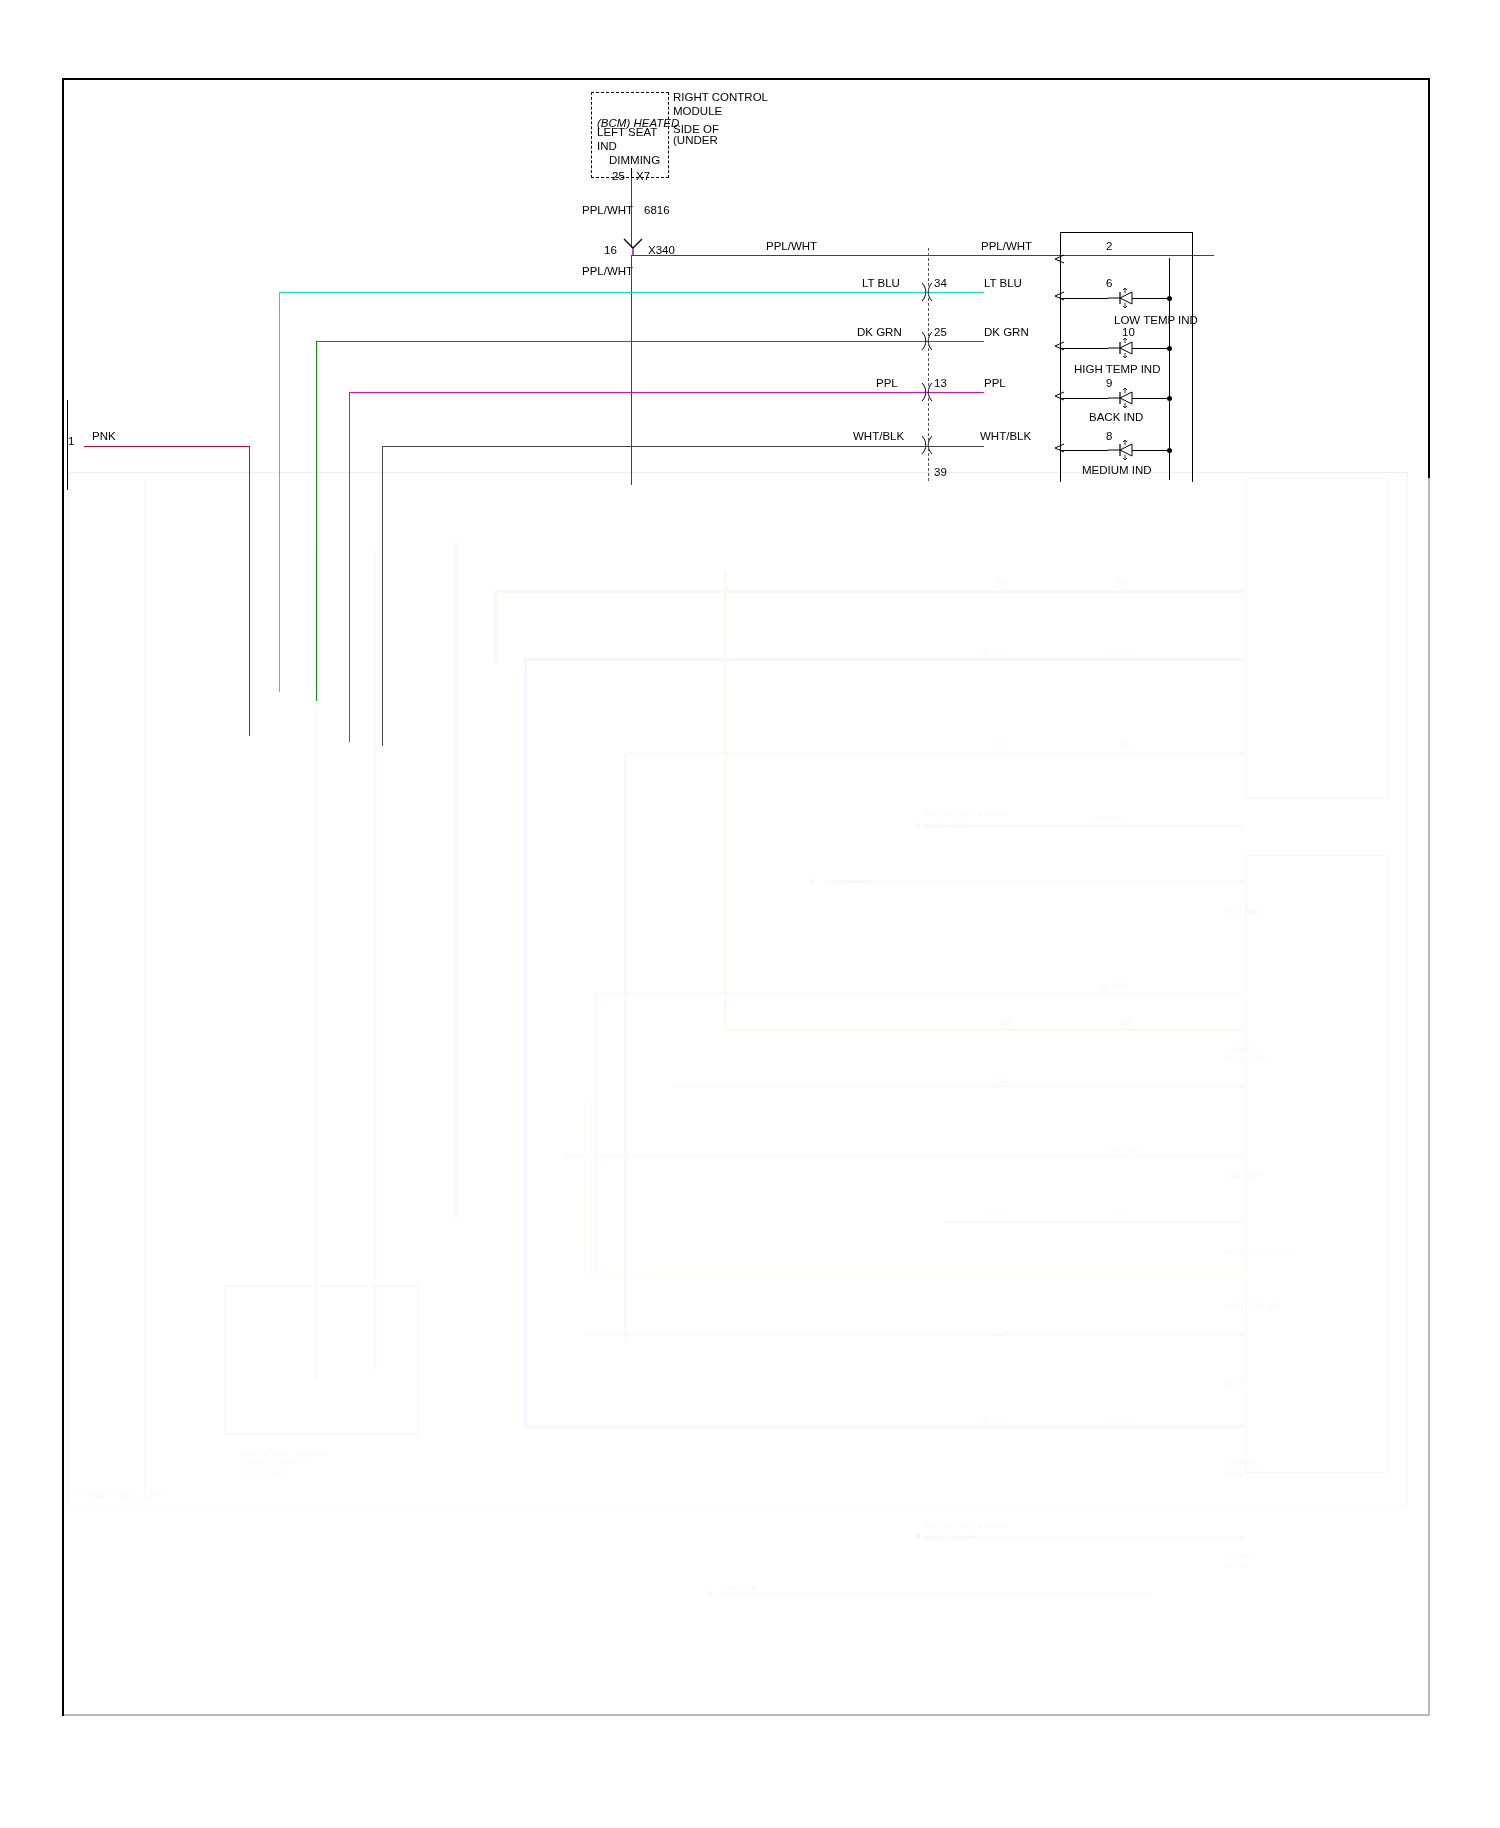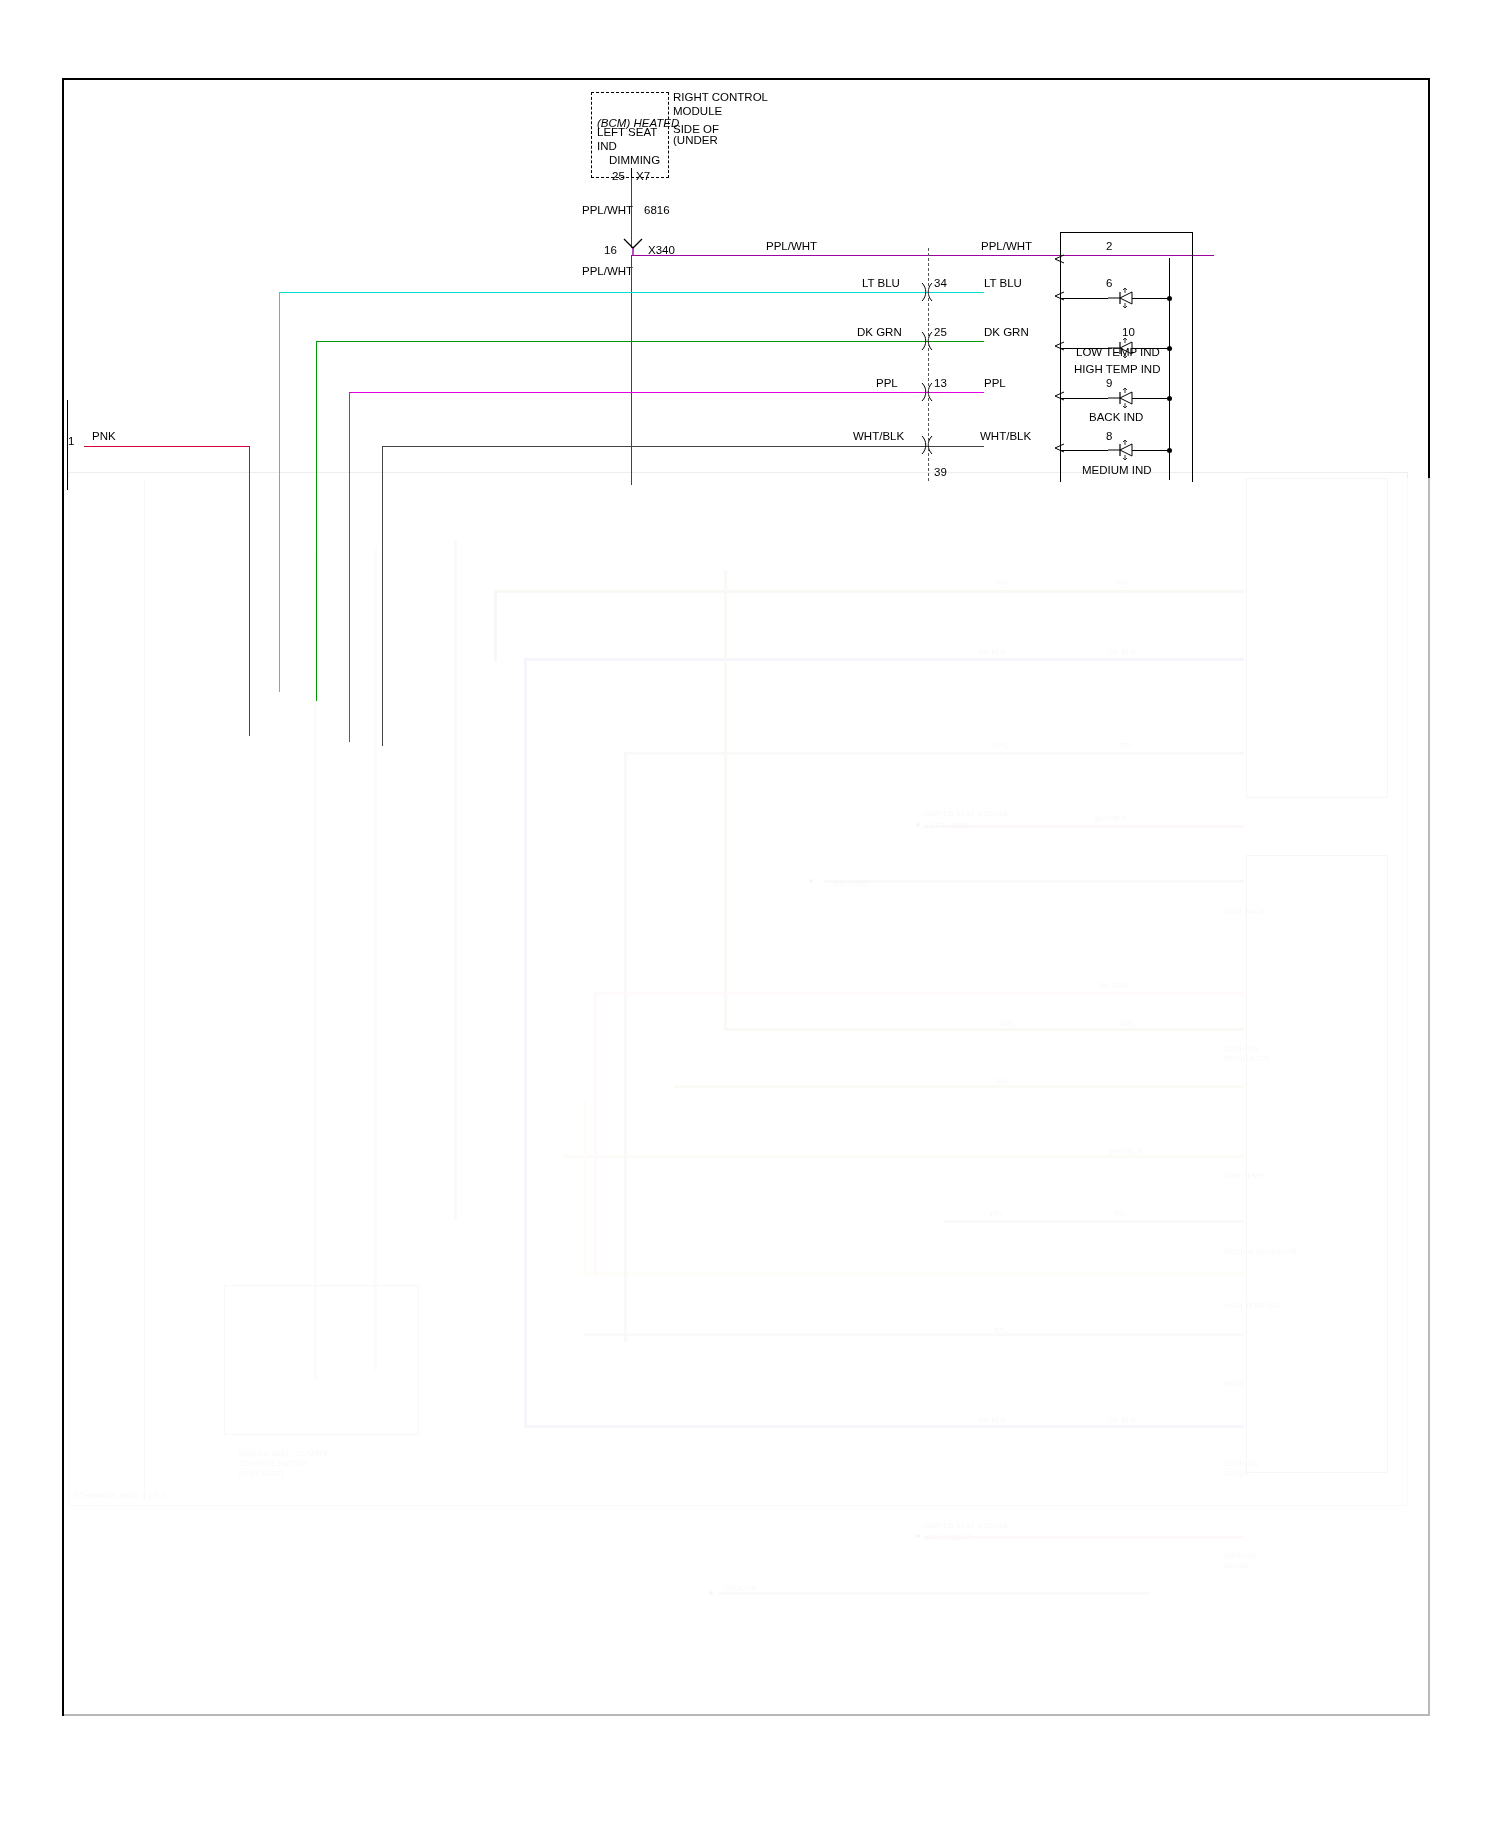--- a/index.html
+++ b/index.html
@@ -208,21 +208,21 @@
     <svg style="position:absolute;left:1042px;top:208px;" width="30" height="20">
       <path d="M2,10 L14,10" stroke="#000" stroke-width="1"></path>
       <path d="M14,4 L14,16" stroke="#000" stroke-width="1.2"></path>
       <path d="M26,4 L14,10 L26,16 Z" stroke="#000" stroke-width="1" fill="none"></path>
       <path d="M19,1 L19,5 M17,2 L19,0 L21,2" stroke="#000" stroke-width=".8" fill="none"></path>
       <path d="M19,15 L19,19 M17,18 L19,20 L21,18" stroke="#000" stroke-width=".8" fill="none"></path>
     </svg>
     <div class="hline thin" style="left:996px;top:218px;width:48px;border-color:#000;"></div>
     <div class="hline thin" style="left:1068px;top:218px;width:38px;border-color:#000;"></div>
     <div class="node" style="left:1103px;top:216px;"></div>
-    <div class="lbl" style="left:1012px;top:234px;margin-top:32px;">LOW TEMP IND</div>
+    <div class="lbl" style="left:1050px;top:234px;">LOW TEMP IND</div>
 
     <svg style="position:absolute;left:1042px;top:258px;" width="30" height="20">
       <path d="M2,10 L14,10" stroke="#000" stroke-width="1"></path>
       <path d="M14,4 L14,16" stroke="#000" stroke-width="1.2"></path>
       <path d="M26,4 L14,10 L26,16 Z" stroke="#000" stroke-width="1" fill="none"></path>
       <path d="M19,1 L19,5 M17,2 L19,0 L21,2" stroke="#000" stroke-width=".8" fill="none"></path>
       <path d="M19,15 L19,19 M17,18 L19,20 L21,18" stroke="#000" stroke-width=".8" fill="none"></path>
     </svg>
     <div class="hline thin" style="left:996px;top:268px;width:48px;border-color:#000;"></div>
     <div class="hline thin" style="left:1068px;top:268px;width:38px;border-color:#000;"></div>

